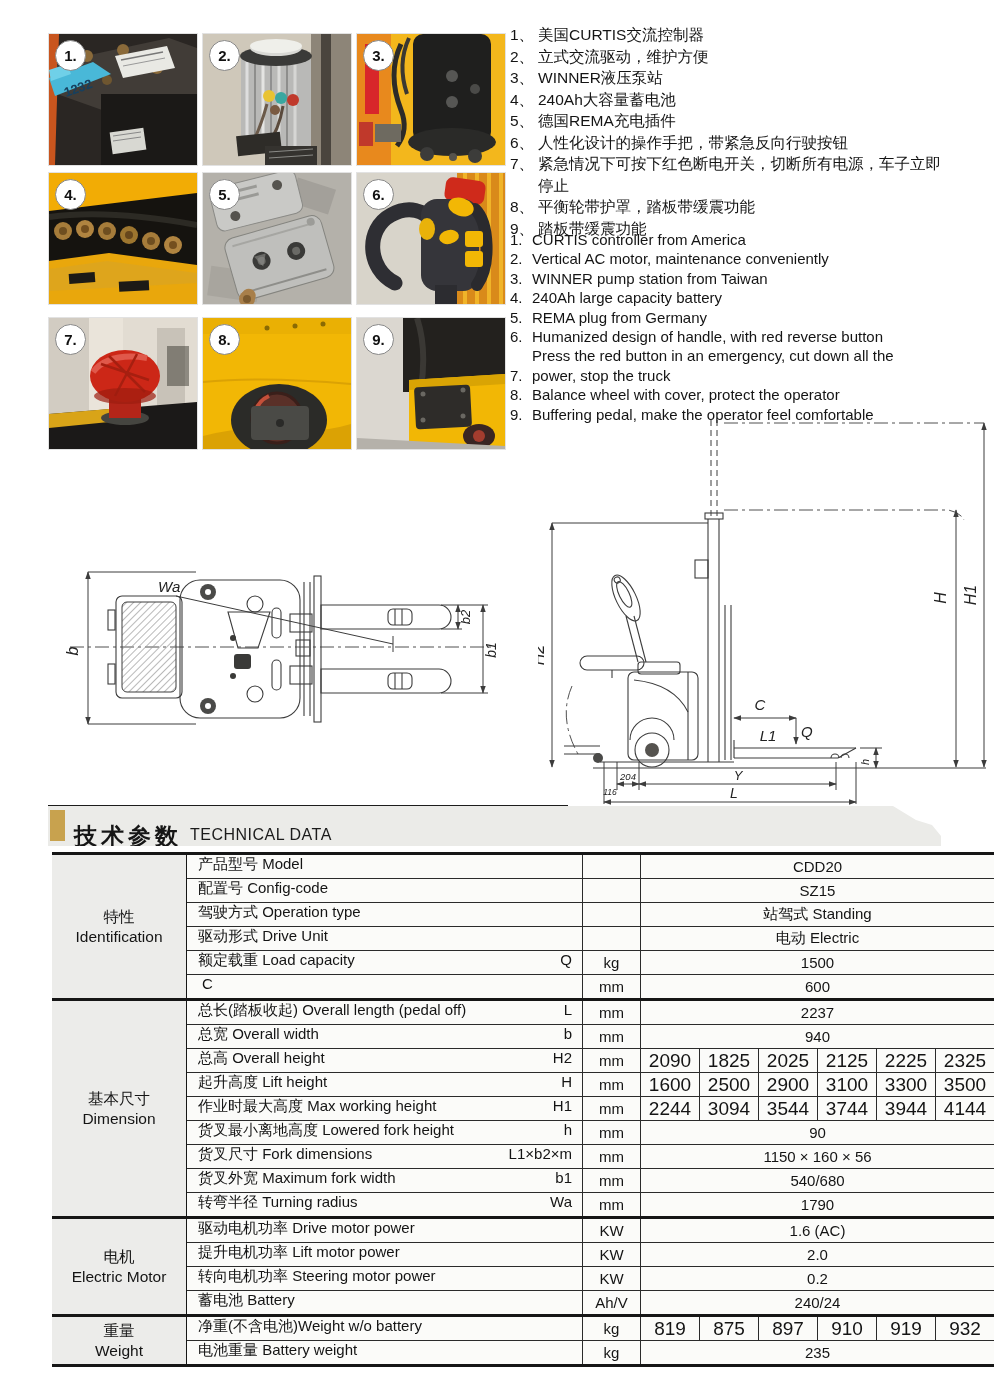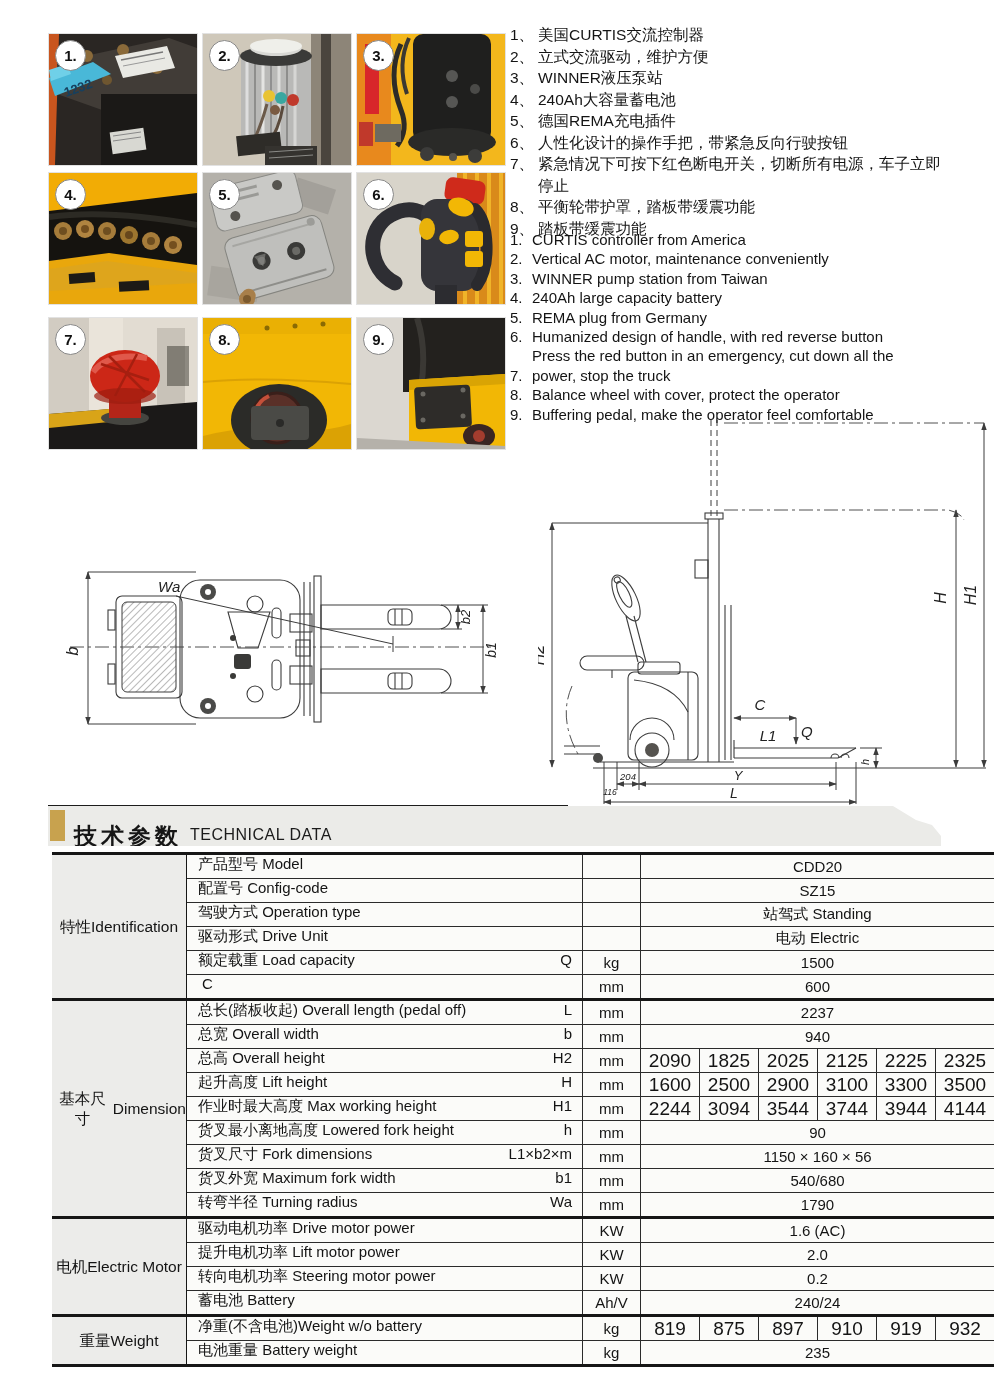--- a/index.html
+++ b/index.html
@@ -41,21 +41,21 @@
   .band .t-cn{margin-left:26px;font-size:23px;font-weight:bold;letter-spacing:4px;color:#161616;padding-bottom:4px;}
   .band .t-en{margin-left:8px;font-size:16px;color:#1b1b1b;padding-bottom:12px;letter-spacing:0.5px;}
   .band-topline{position:absolute;left:48px;top:805px;width:520px;height:2px;background:#1c1c1c;}
 
   
   .tbl{position:absolute;left:52px;top:852px;width:942px;
        border-top:3px solid #161616;border-bottom:3px solid #161616;font-size:15px;}
   .sec{display:flex;border-bottom:3px solid #161616;background:#fbfbf9;}
   .sec:last-child{border-bottom:none;}
   .cat{width:134px;flex:0 0 134px;background:#ececea;border-right:1.5px solid #161616;
-       display:flex;justify-content:center;align-items:center;
+       display:flex;flex-direction:column;justify-content:center;align-items:center;
        text-align:center;font-size:15.5px;line-height:20px;}
   .rows{flex:1;display:flex;flex-direction:column;}
   .row{display:flex;height:23px;border-bottom:1px solid #2b2b2b;align-items:stretch;}
   .row:last-child{border-bottom:none;}
   .c-label{width:396px;flex:0 0 396px;display:flex;
            padding:0 10px 0 11px;box-sizing:border-box;border-right:1px solid #2b2b2b;white-space:nowrap;}
   .c-label .lbl{flex:1;overflow:hidden;}
   .c-label .sym{text-align:right;padding-left:4px;}
   .c-unit{width:57px;flex:0 0 57px;border-right:1px solid #2b2b2b;
           display:flex;align-items:center;justify-content:center;}

